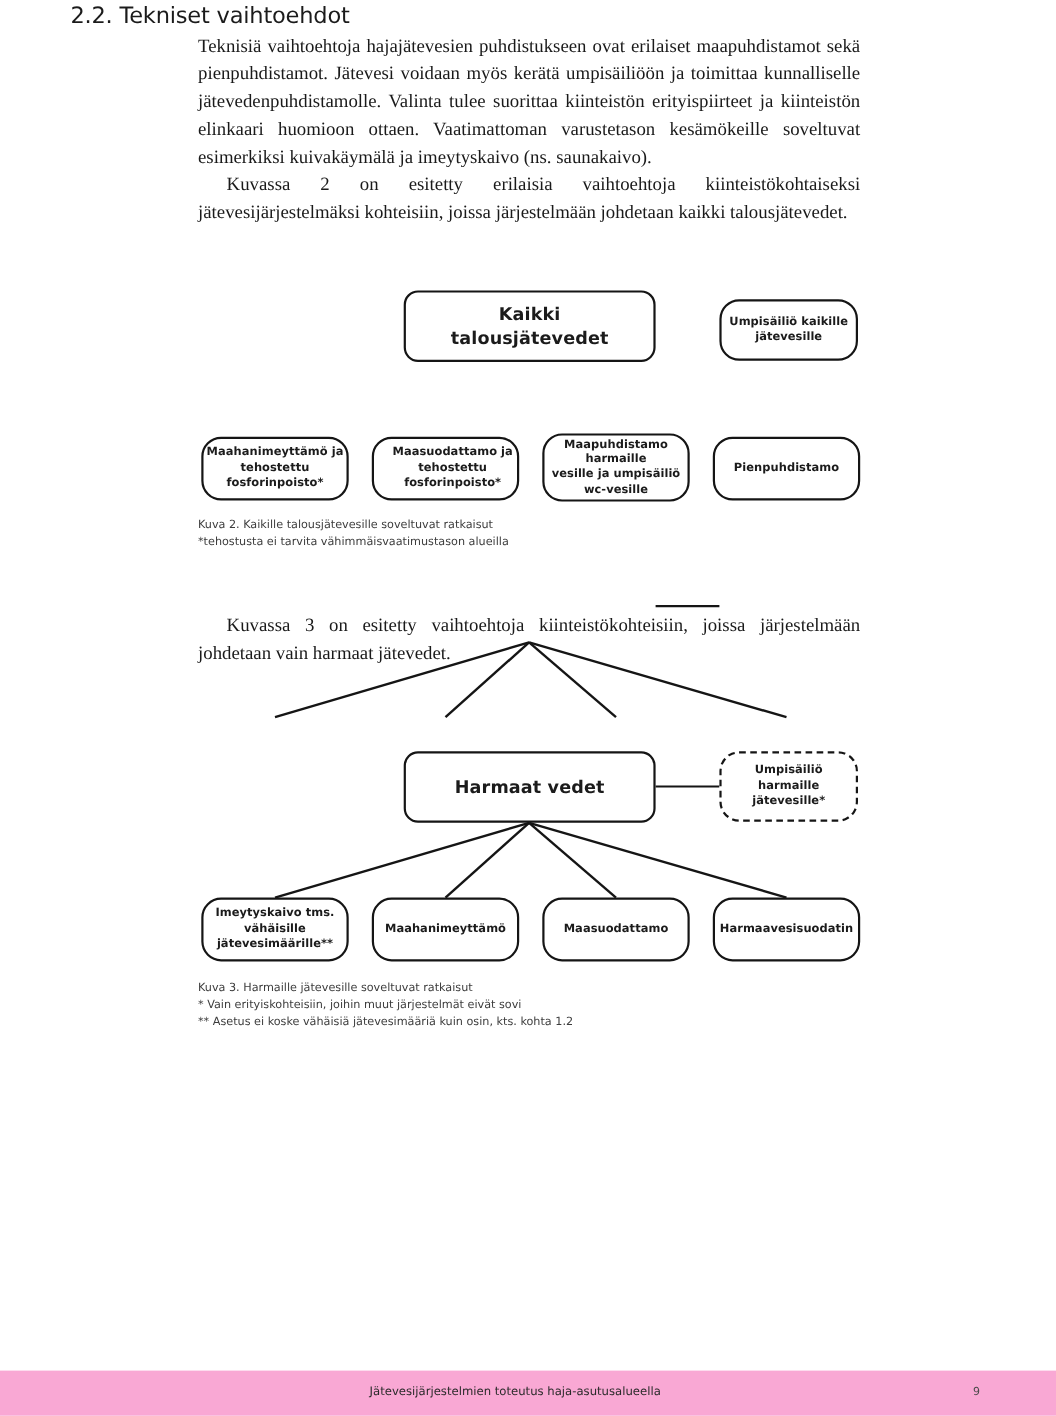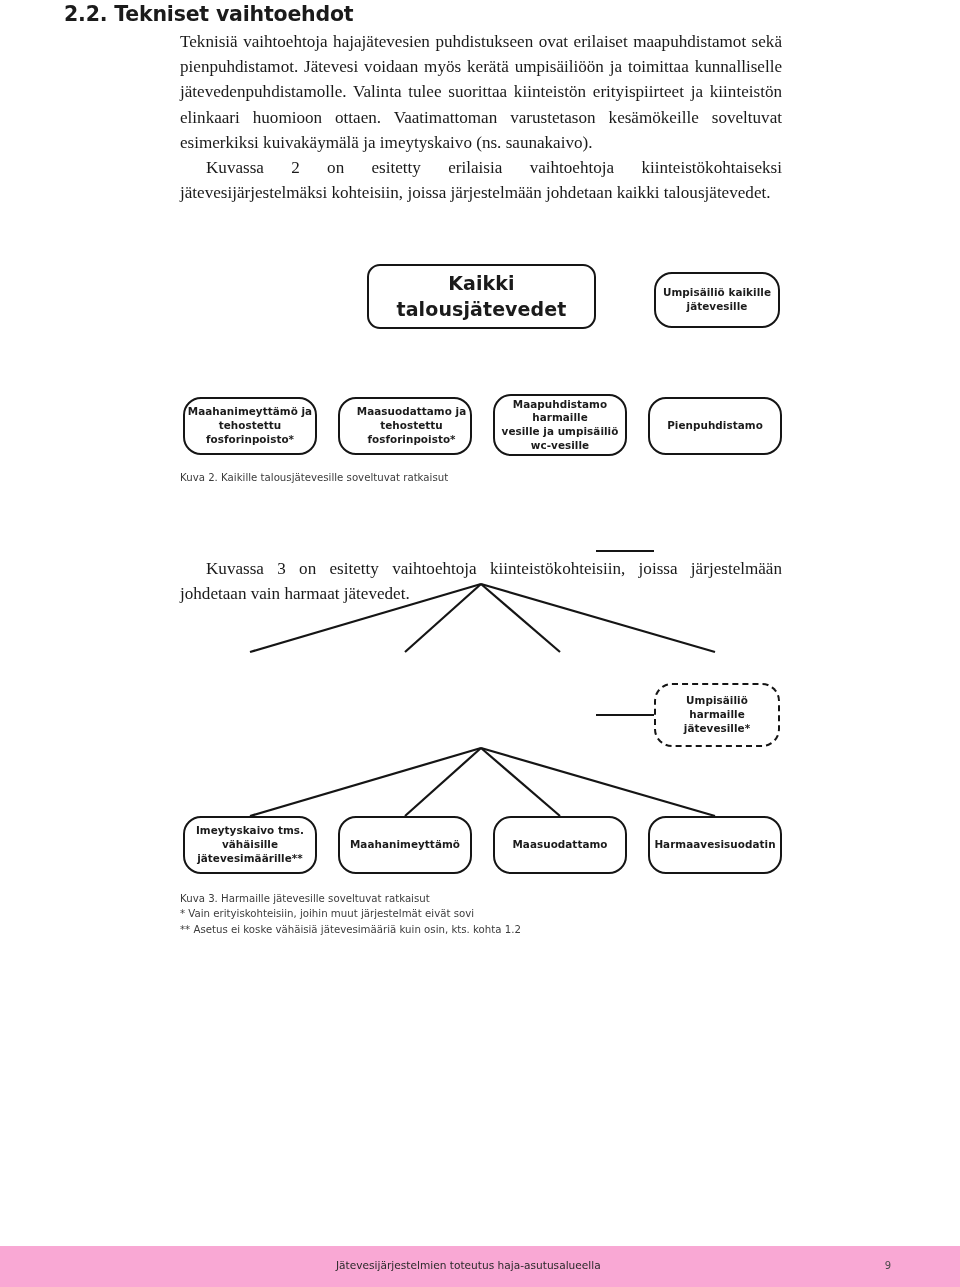--- a/index.html
+++ b/index.html
@@ -23,21 +23,21 @@
     inset: 0;
   }
 
   
   .section-heading {
     position: absolute;
     left: 64px;
     top: 2px;
     font-family: "DejaVu Sans", sans-serif;
     font-size: 20.5px;
-    font-weight: bold;
+    font-weight: normal;
     letter-spacing: -0.2px;
     color: #1b1b1b;
     white-space: nowrap;
   }
 
   
   .body-block {
     position: absolute;
     left: 180px;
     width: 602px;
@@ -96,21 +96,21 @@
   .node .label {
     display: block;
     line-height: 1.32;
   }
 
   
   .node.root {
     border-radius: 13px;
   }
   .node.root .label {
-    font-size: 19px;
+    font-size: 16px;
     font-weight: bold;
     line-height: 1.35;
     letter-spacing: 0.1px;
   }
   
   .node.leaf .label,
   .node.side .label {
     font-size: 10.4px;
     font-weight: bold;
     letter-spacing: 0.05px;
@@ -204,35 +204,39 @@
     <div class="node leaf" style="left:493px; top:139px; width:134px; height:62px;">
       <span class="label"><span>Maapuhdistamo</span><br><span>harmaille</span><br><span>vesille ja umpisäiliö</span><br><span>wc-vesille</span></span>
     </div>
     <div class="node leaf" style="left:648px; top:142px; width:134px; height:58px;">
       <span class="label"><span>Pienpuhdistamo</span></span>
     </div>
   </div>
 
   <div class="caption" id="caption-one">
     <div>Kuva 2. Kaikille talousjätevesille soveltuvat ratkaisut</div>
+    <div>*tehostusta ei tarvita vähimmäisvaatimustason alueilla</div>
   </div>
 
   <div class="body-block" id="mid-text">
     <p class="indent">Kuvassa 3 on esitetty vaihtoehtoja kiinteistökohteisiin, joissa järjestelmään johdetaan vain harmaat jätevedet.</p>
   </div>
 
   <div class="diagram" id="diagram-two">
     <svg viewBox="0 0 960 212" preserveAspectRatio="none">
       <line x1="596" y1="42" x2="654" y2="42" stroke="#151515" stroke-width="2"></line>
       <line x1="481" y1="75" x2="250" y2="143" stroke="#151515" stroke-width="2.2"></line>
       <line x1="481" y1="75" x2="405" y2="143" stroke="#151515" stroke-width="2.2"></line>
       <line x1="481" y1="75" x2="560" y2="143" stroke="#151515" stroke-width="2.2"></line>
       <line x1="481" y1="75" x2="715" y2="143" stroke="#151515" stroke-width="2.2"></line>
     </svg>
 
+    <div class="node root" style="left:367px; top:10px; width:229px; height:65px;">
+      <span class="label"><span>Harmaat vedet</span></span>
+    </div>
 
     <div class="node side dashed" style="left:654px; top:10px; width:126px; height:64px;">
       <span class="label"><span>Umpisäiliö</span><br><span>harmaille</span><br><span>jätevesille*</span></span>
     </div>
 
     <div class="node leaf" style="left:183px; top:143px; width:134px; height:58px;">
       <span class="label"><span>Imeytyskaivo tms.</span><br><span>vähäisille</span><br><span>jätevesimäärille**</span></span>
     </div>
     <div class="node leaf" style="left:338px; top:143px; width:134px; height:58px;">
       <span class="label"><span>Maahanimeyttämö</span></span>

